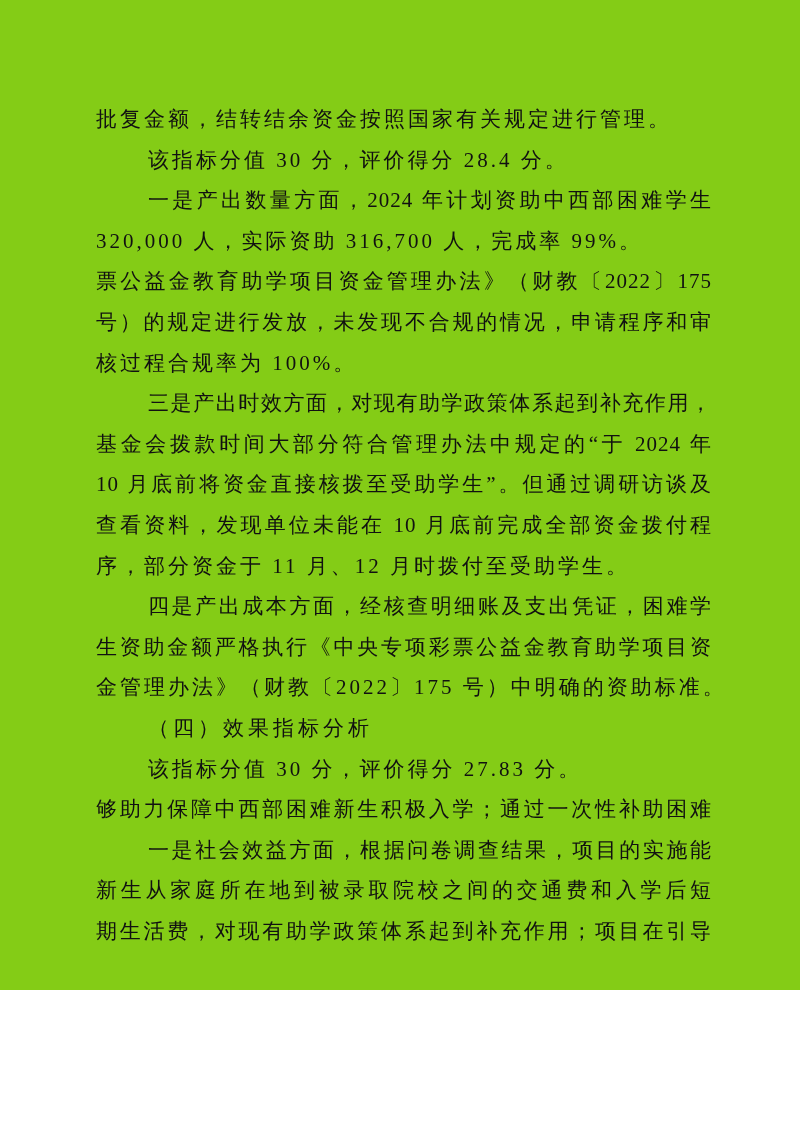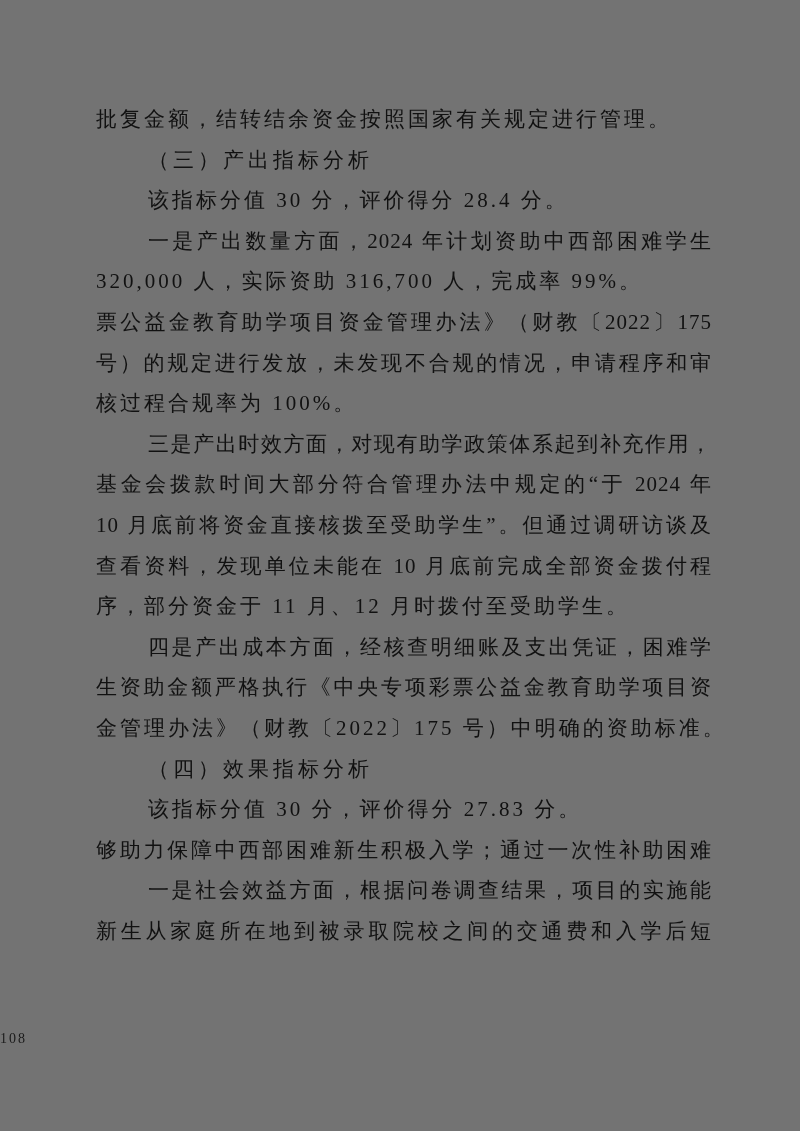--- a/index.html
+++ b/index.html
@@ -3,22 +3,22 @@
 <meta charset="utf-8">
 <style>
   html, body {
     margin: 0;
     padding: 0;
     background: #ffffff;
   }
   .page {
     position: relative;
     width: 800px;
-    height: 1131px;
-    background: #737373;
+    height: 990px;
+    background: #84cc16;
     overflow: hidden;
     font-family: "Liberation Serif", "DejaVu Serif", serif;
     color: #111111;
   }
   .text-block {
     position: absolute;
     left: 96px;
     top: 99px;
     width: 616px;
   }
@@ -53,35 +53,35 @@
     font-family: "Liberation Serif", "DejaVu Serif", serif;
     color: #1a1a1a;
   }
 </style>
 </head>
 <body>
 
 <div class="page">
   <div class="text-block">
     <div class="line">批复金额，结转结余资金按照国家有关规定进行管理。</div>
-    <div class="line indent heading">（三）产出指标分析</div>
     <div class="line indent">该指标分值 30 分，评价得分 28.4 分。</div>
     <div class="line indent stretch">一是产出数量方面，2024 年计划资助中西部困难学生</div>
     <div class="line">320,000 人，实际资助 316,700 人，完成率 99%。</div>
     <div class="line stretch">票公益金教育助学项目资金管理办法》（财教〔2022〕175</div>
     <div class="line stretch">号）的规定进行发放，未发现不合规的情况，申请程序和审</div>
     <div class="line">核过程合规率为 100%。</div>
     <div class="line indent stretch">三是产出时效方面，对现有助学政策体系起到补充作用，</div>
     <div class="line stretch">基金会拨款时间大部分符合管理办法中规定的“于 2024 年</div>
     <div class="line stretch">10 月底前将资金直接核拨至受助学生”。但通过调研访谈及</div>
     <div class="line stretch">查看资料，发现单位未能在 10 月底前完成全部资金拨付程</div>
     <div class="line">序，部分资金于 11 月、12 月时拨付至受助学生。</div>
     <div class="line indent stretch">四是产出成本方面，经核查明细账及支出凭证，困难学</div>
     <div class="line stretch">生资助金额严格执行《中央专项彩票公益金教育助学项目资</div>
     <div class="line">金管理办法》（财教〔2022〕175 号）中明确的资助标准。</div>
     <div class="line indent heading">（四）效果指标分析</div>
     <div class="line indent">该指标分值 30 分，评价得分 27.83 分。</div>
     <div class="line stretch">够助力保障中西部困难新生积极入学；通过一次性补助困难</div>
     <div class="line indent stretch">一是社会效益方面，根据问卷调查结果，项目的实施能</div>
     <div class="line stretch">新生从家庭所在地到被录取院校之间的交通费和入学后短</div>
+    <div class="line stretch">期生活费，对现有助学政策体系起到补充作用；项目在引导</div>
   </div>
   <div class="page-number">108</div>
 </div>
 
 </body></html>

